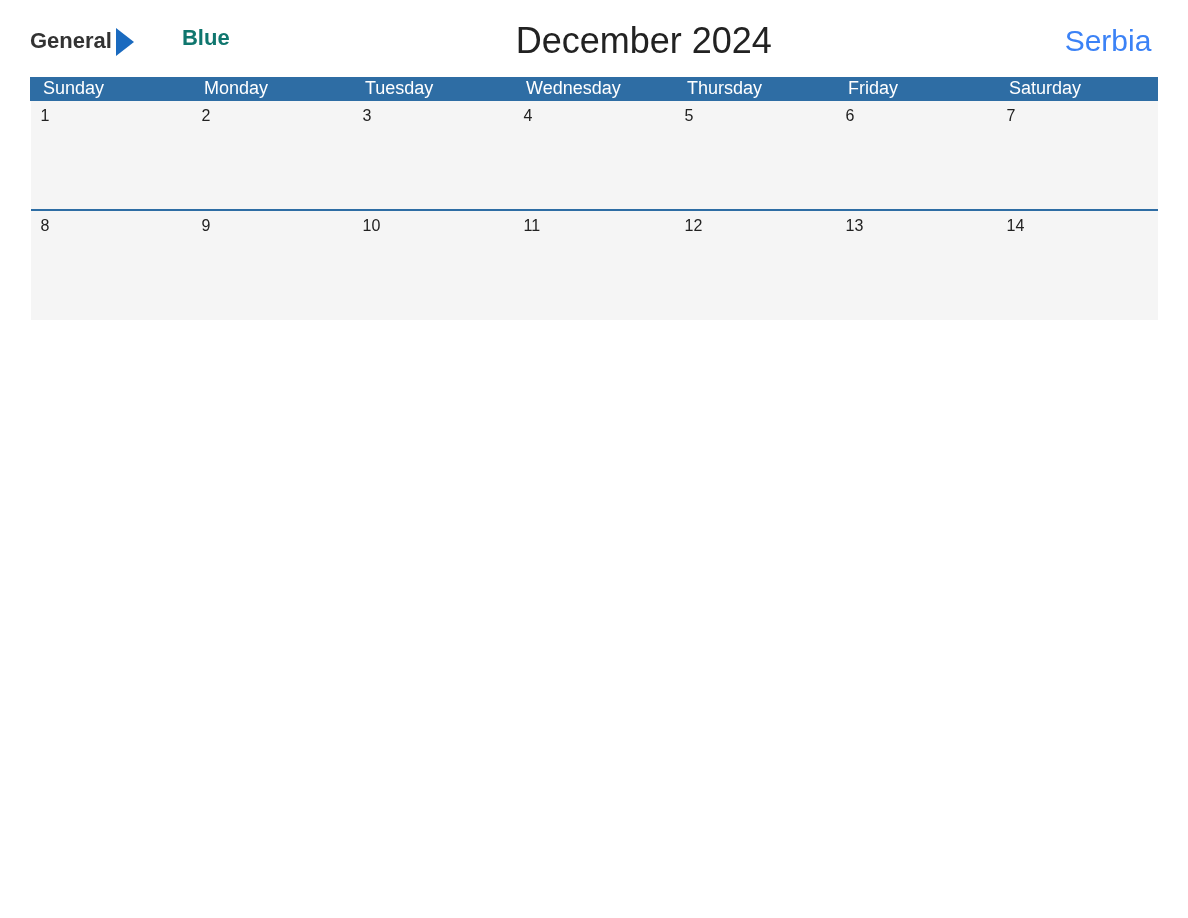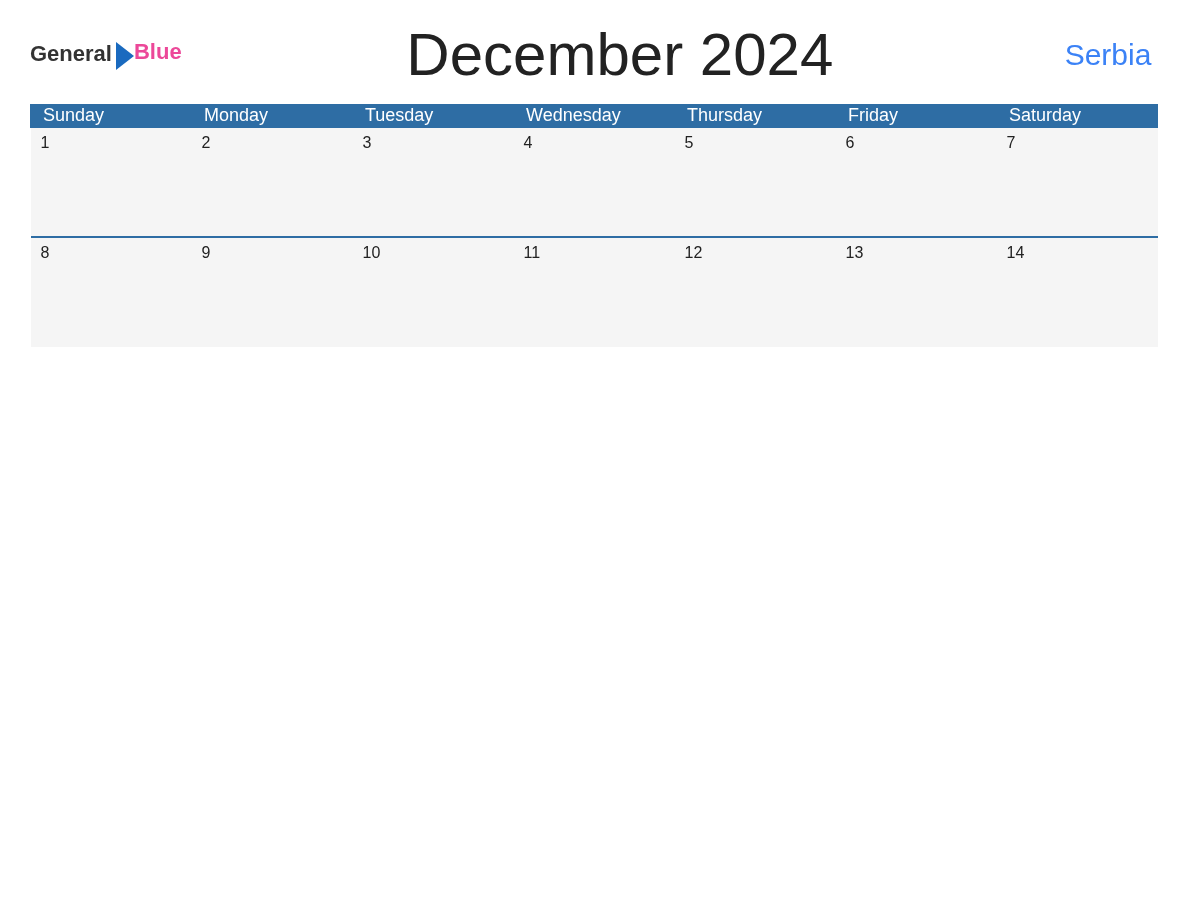--- a/index.html
+++ b/index.html
@@ -27,42 +27,43 @@
     }
     .logo-text-general {
       font-size: 22px;
       font-weight: bold;
       color: #333;
       line-height: 1.1;
     }
     .logo-text-blue {
       font-size: 22px;
       font-weight: bold;
-      color: #ec4899;
+      color: #0f766e;
       line-height: 1.1;
+      margin-left: 48px;
     }
     .logo-triangle {
       width: 0;
       height: 0;
       border-left: 18px solid #1a6abf;
       border-top: 14px solid transparent;
       border-bottom: 14px solid transparent;
       margin-left: 4px;
       margin-top: 2px;
     }
     .logo-block {
       display: flex;
       flex-direction: row;
     }
     .logo-row {
       display: flex;
       align-items: center;
     }
     .title {
-      font-size: 60px;
+      font-size: 36px;
       font-weight: 400;
       color: #222;
       text-align: center;
       flex: 1;
     }
     .country {
       font-size: 30px;
       color: #3b82f6;
       text-align: center;
       min-width: 100px;

